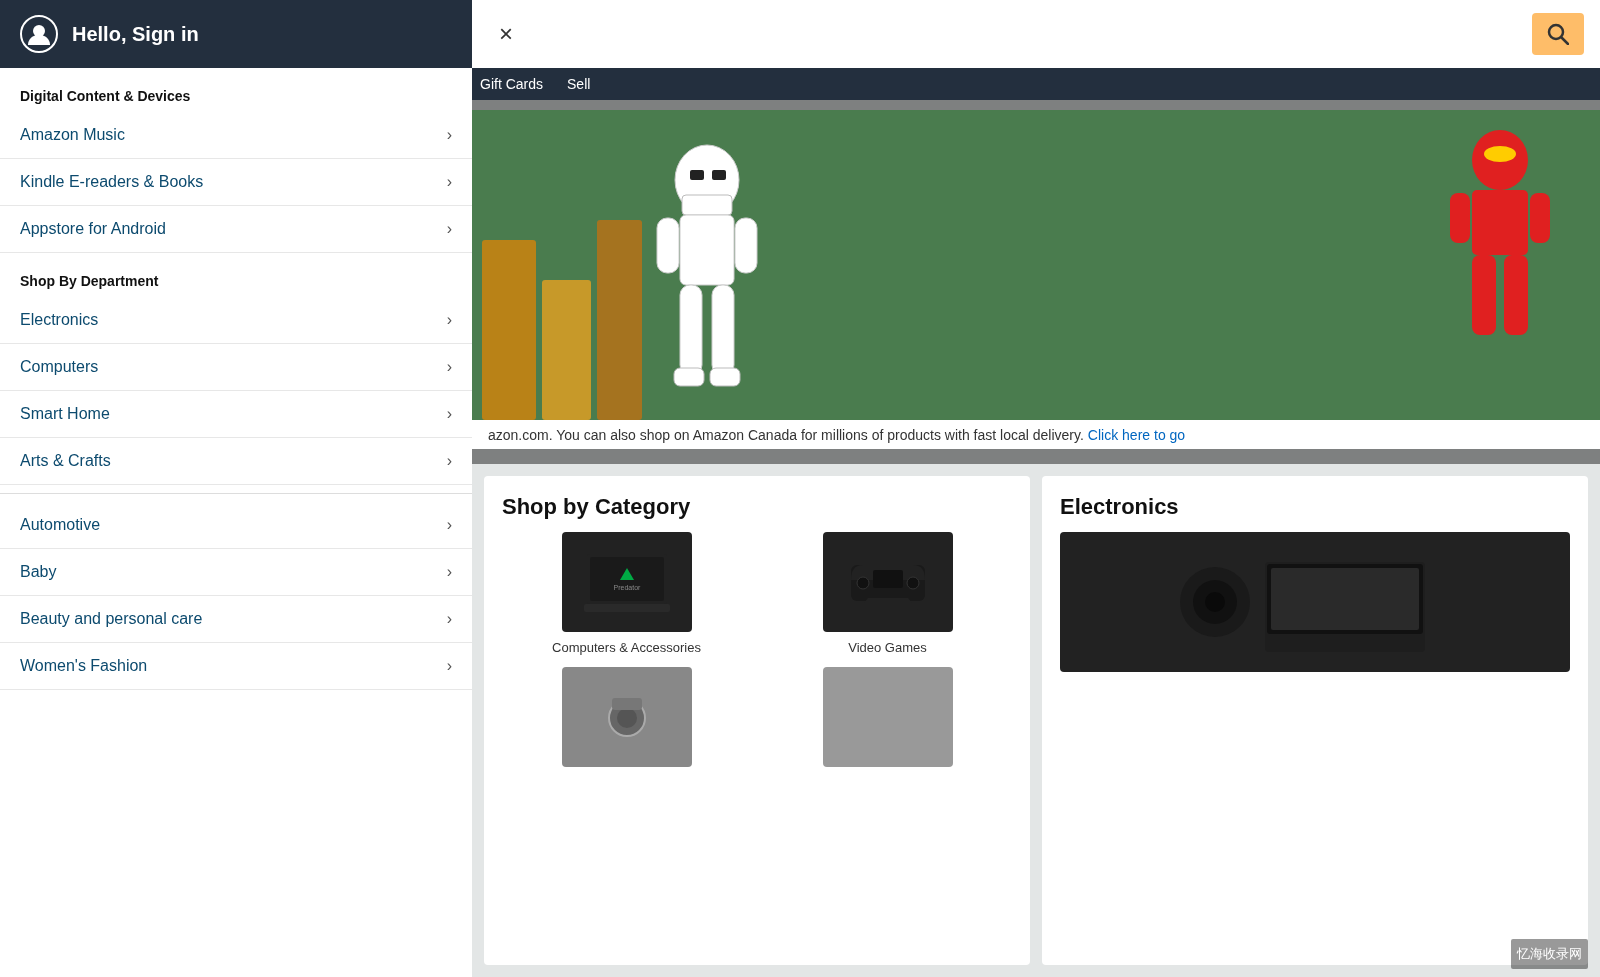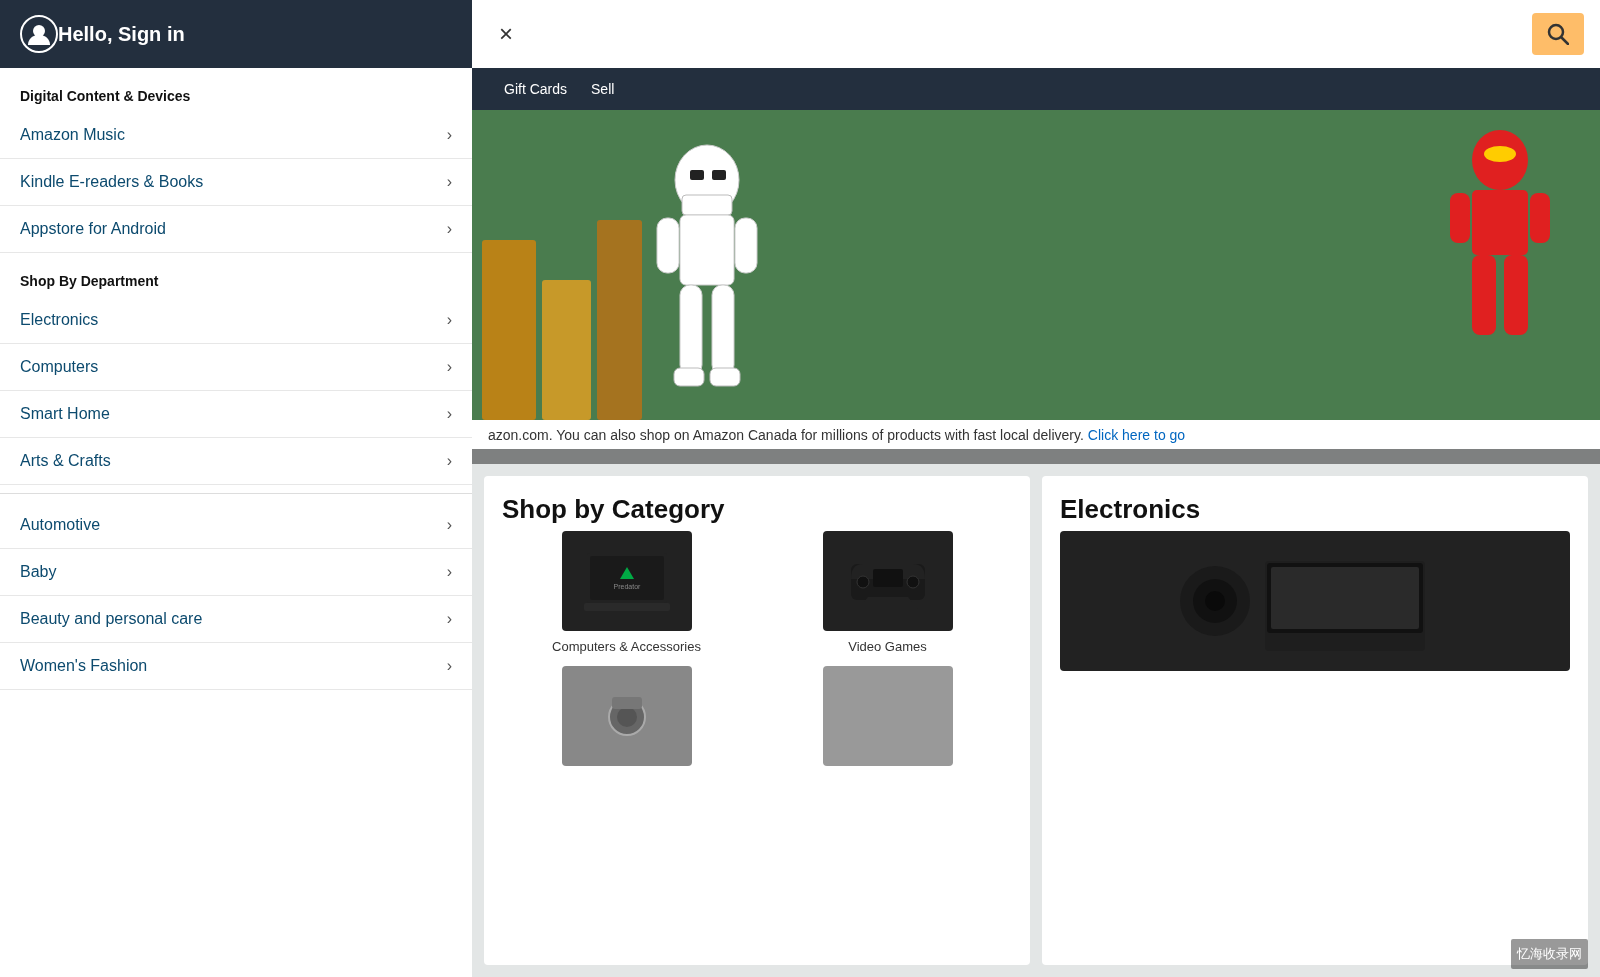--- a/index.html
+++ b/index.html
@@ -15,21 +15,21 @@
       z-index: 10;
       overflow-y: auto;
     }
 
     .sidebar-header {
       background: #232f3e;
       color: #fff;
       padding: 18px 20px;
       display: flex;
       align-items: center;
-      gap: 0;
+      gap: 14px;
       height: 68px;
     }
 
     .user-icon {
       width: 38px;
       height: 38px;
       border-radius: 50%;
       border: 2px solid #fff;
       display: flex;
       align-items: center;
@@ -135,25 +135,25 @@
       cursor: pointer;
       flex-shrink: 0;
     }
 
     
     .nav-links {
       position: absolute;
       top: 68px;
       left: 472px;
       right: 0;
-      height: 42px;
+      height: 32px;
       background: #232f3e;
       display: flex;
       align-items: center;
-      padding: 0 32px;
+      padding: 0 8px;
       gap: 24px;
       z-index: 5;
     }
 
     .nav-link {
       color: #fff;
       font-size: 14px;
       cursor: pointer;
       white-space: nowrap;
     }
@@ -218,24 +218,24 @@
 
     .category-card {
       background: #fff;
       border-radius: 4px;
       flex: 1;
       padding: 18px;
       overflow: hidden;
     }
 
     .category-card-title {
-      font-size: 26px;
+      font-size: 22px;
       font-weight: 700;
       color: #111;
-      margin-bottom: 6px;
+      margin-bottom: 12px;
     }
 
     .category-items {
       display: grid;
       grid-template-columns: 1fr 1fr;
       gap: 12px;
     }
 
     .category-item {
       display: flex;

